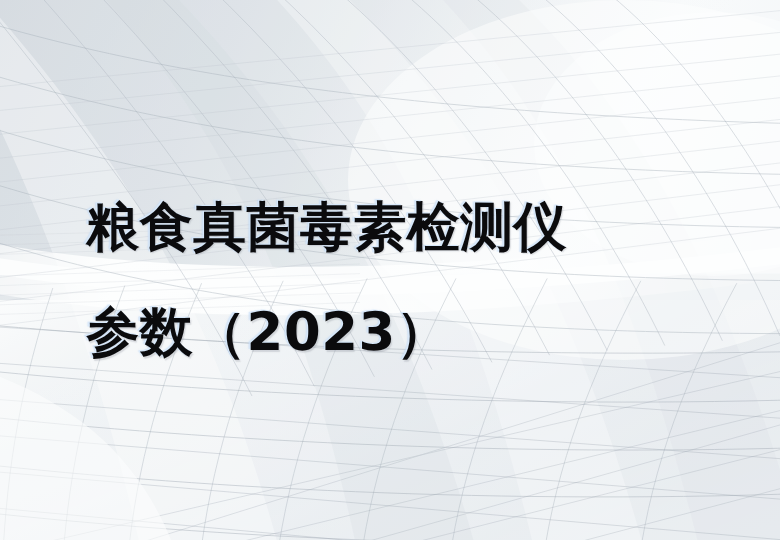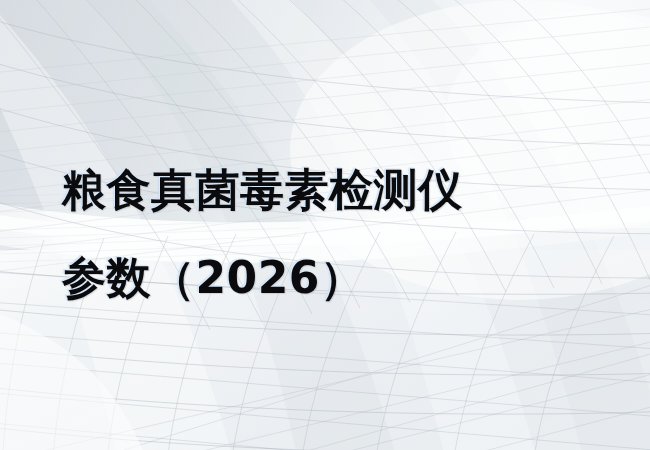--- a/index.html
+++ b/index.html
@@ -17,21 +17,21 @@
   }
   #bg-svg {
     position: absolute;
     inset: 0;
     width: 650px;
     height: 450px;
     display: block;
   }
   #title-block {
     position: absolute;
-    left: 62px;
+    left: 72px;
     top: 146px;
     width: 520px;
     z-index: 5;
   }
   .title-line {
     font-family: "DejaVu Sans", "Liberation Sans", sans-serif;
     font-weight: bold;
     font-size: 44px;
     line-height: 88px;
     letter-spacing: 0.5px;
@@ -202,16 +202,16 @@
           <path d="M 0 262 L 300 252"></path>
       </g>
 
       <path d="M -40 300 C 60 330, 120 380, 150 470 L -40 470 Z" fill="#ffffff" opacity="0.6"></path>
       <rect x="0" y="0" width="650" height="450" fill="#f0f3f6" opacity="0.12"></rect>
     </g>
   </svg>
 
   <div id="title-block">
     <div class="title-line">粮食真菌毒素检测仪</div>
-    <div class="title-line">参数（2026）</div>
+    <div class="title-line">参数（2023）</div>
   </div>
 
 </div>
 
 </body></html>

